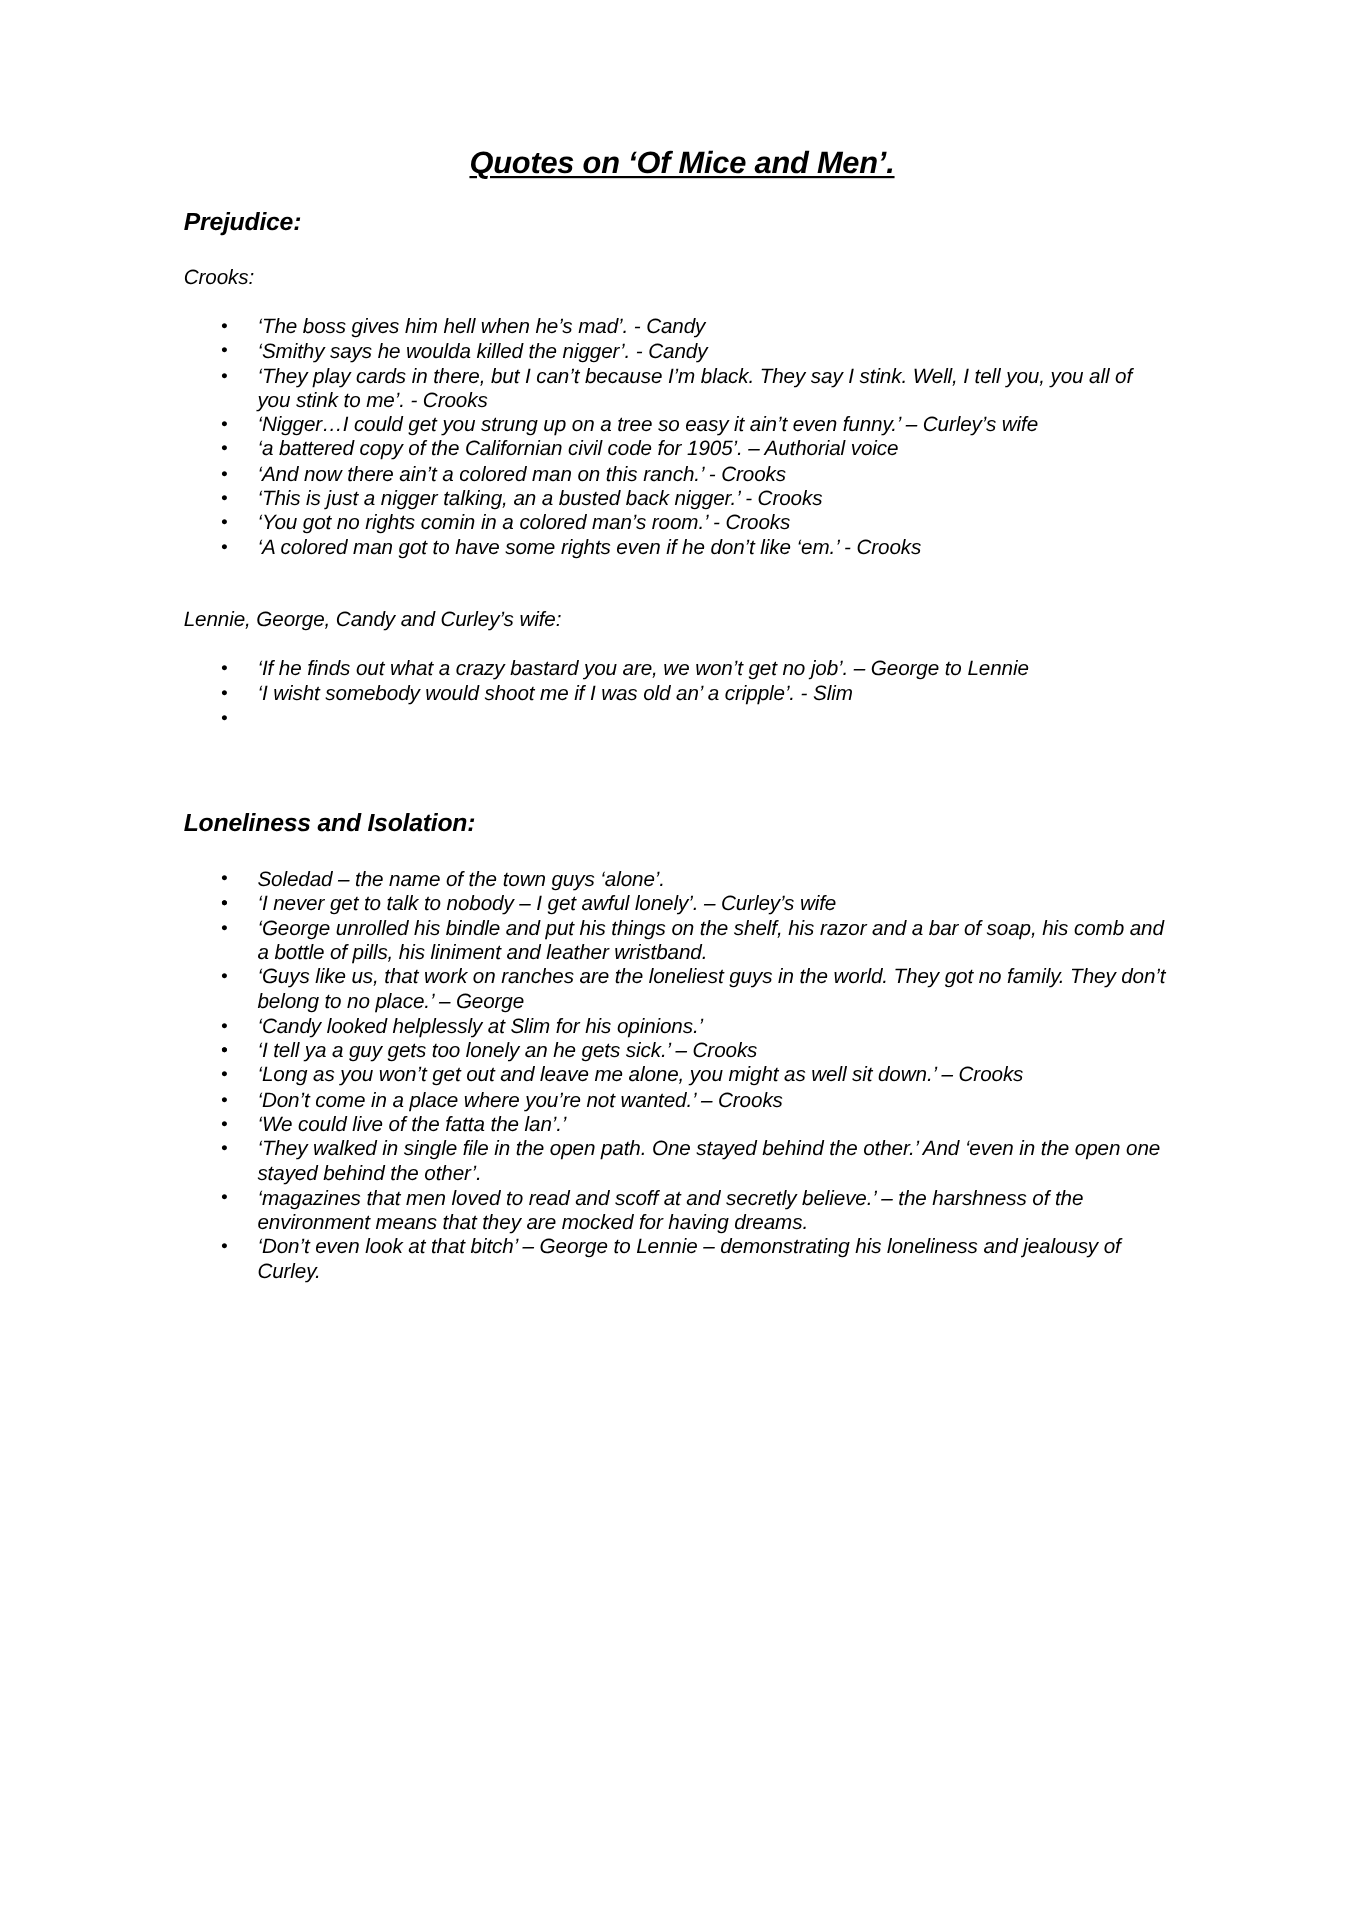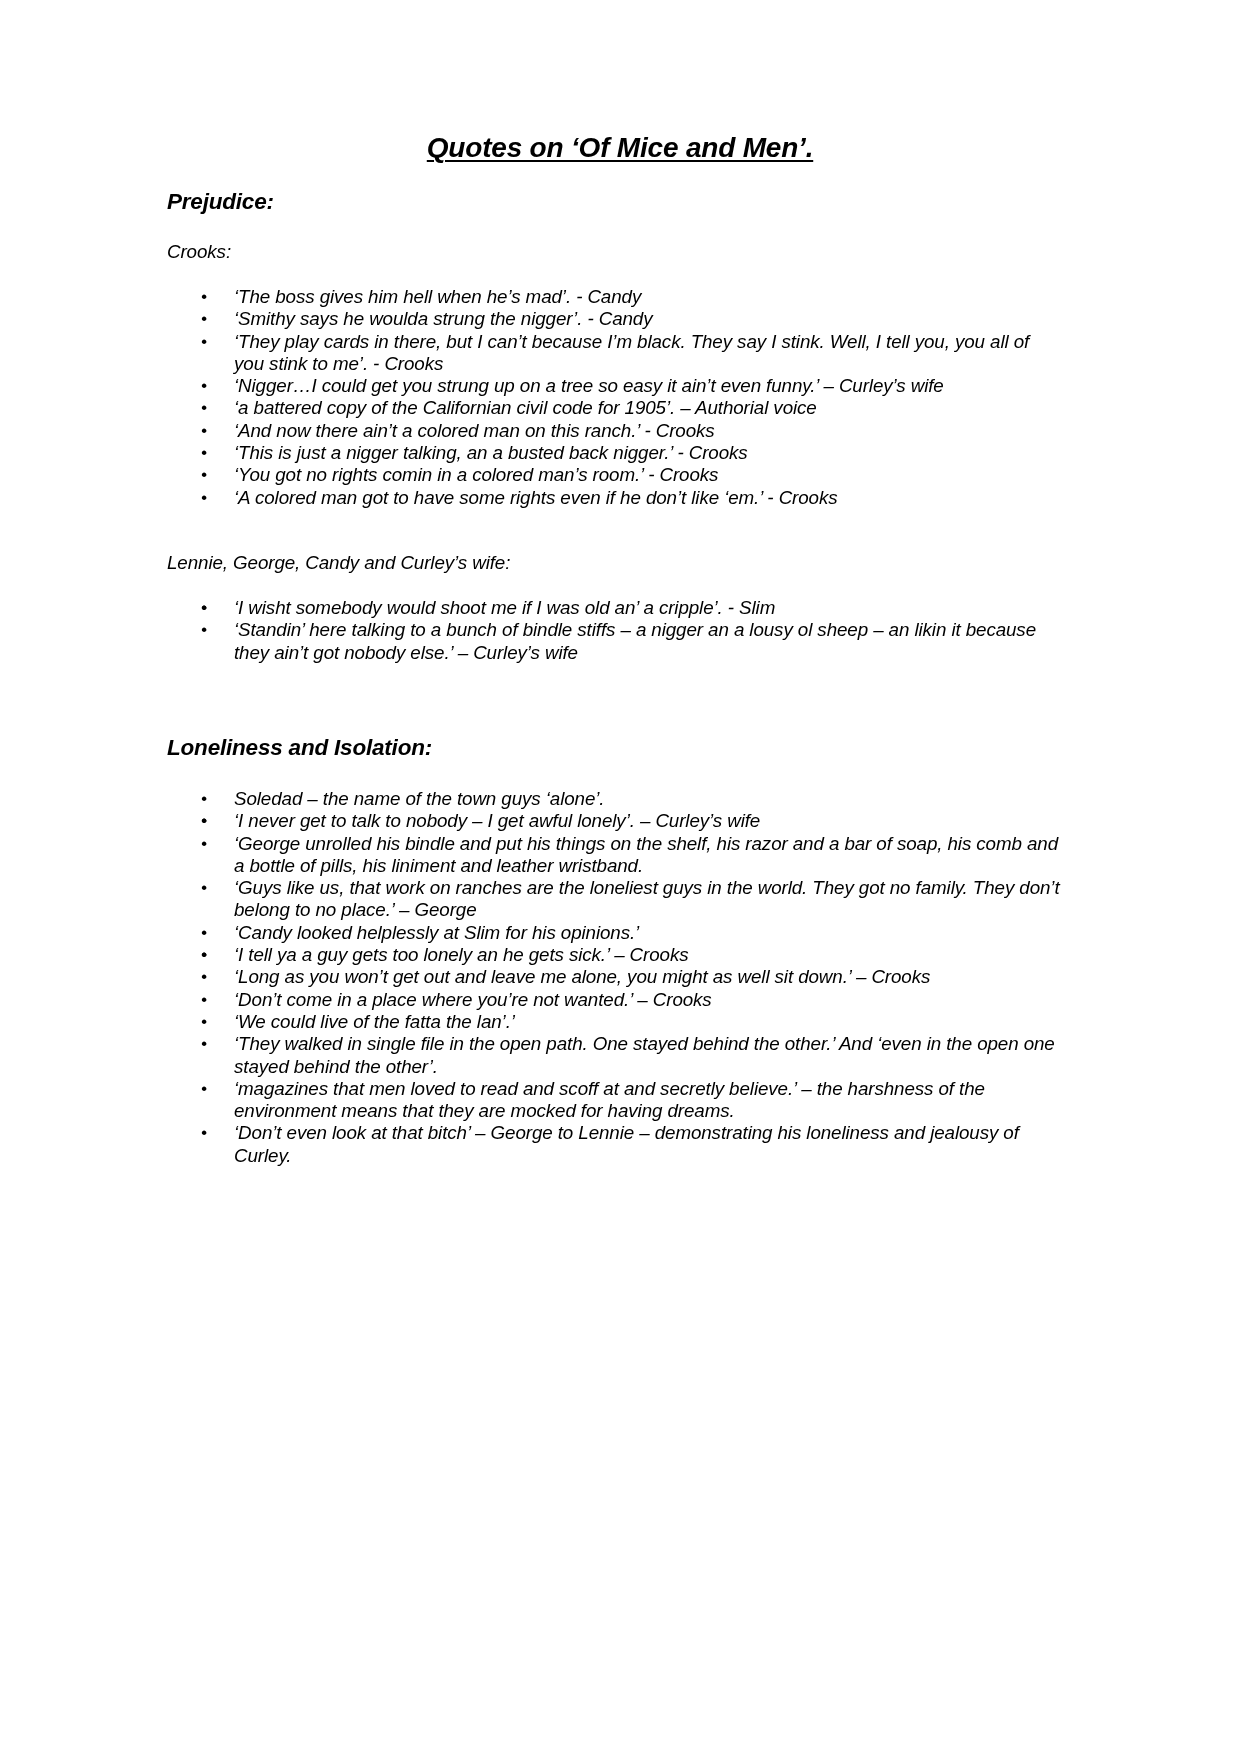--- a/index.html
+++ b/index.html
@@ -35,36 +35,36 @@
 <body>
 
 <div class="page">
   <div class="title">Quotes on ‘Of Mice and Men’.</div>
 
   <div class="heading" style="top:189px">Prejudice:</div>
   <div class="subheading" style="top:241px">Crooks:</div>
 
   <ul class="quotes" style="top:286px">
     <li><span class="bullet">•</span><span>‘The boss gives him hell when he’s mad’. - Candy</span></li>
-    <li><span class="bullet">•</span><span>‘Smithy says he woulda strung the nigger’. - Candy</span></li>
+    <li><span class="bullet">•</span><span>‘Smithy says he woulda killed the nigger’. - Candy</span></li>
     <li><span class="bullet">•</span><span>‘They play cards in there, but I can’t because I’m black. They say I stink. Well, I tell you, you all of you stink to me’. - Crooks</span></li>
     <li><span class="bullet">•</span><span>‘Nigger…I could get you strung up on a tree so easy it ain’t even funny.’ – Curley’s wife</span></li>
     <li><span class="bullet">•</span><span>‘a battered copy of the Californian civil code for 1905’. – Authorial voice</span></li>
     <li><span class="bullet">•</span><span>‘And now there ain’t a colored man on this ranch.’ - Crooks</span></li>
     <li><span class="bullet">•</span><span>‘This is just a nigger talking, an a busted back nigger.’ - Crooks</span></li>
     <li><span class="bullet">•</span><span>‘You got no rights comin in a colored man’s room.’ - Crooks</span></li>
     <li><span class="bullet">•</span><span>‘A colored man got to have some rights even if he don’t like ‘em.’ - Crooks</span></li>
   </ul>
 
   <div class="subheading" style="top:552px">Lennie, George, Candy and Curley’s wife:</div>
 
   <ul class="quotes" style="top:597px">
+    <li><span class="bullet">•</span><span>‘If he finds out what a crazy bastard you are, we won’t get no job’. – George to Lennie</span></li>
+    <li><span class="bullet">•</span><span>‘I wisht somebody would shoot me if I was old an’ a cripple’. - Slim</span></li>
     <li><span class="bullet">•</span></li>
-    <li><span class="bullet">•</span><span>‘I wisht somebody would shoot me if I was old an’ a cripple’. - Slim</span></li>
-    <li><span class="bullet">•</span><span>‘Standin’ here talking to a bunch of bindle stiffs – a nigger an a lousy ol sheep – an likin it because they ain’t got nobody else.’ – Curley’s wife</span></li>
   </ul>
 
   <div class="heading" style="top:735px">Loneliness and Isolation:</div>
 
   <ul class="quotes" style="top:788px">
     <li><span class="bullet">•</span><span>Soledad – the name of the town guys ‘alone’.</span></li>
     <li><span class="bullet">•</span></li>
     <li><span class="bullet">•</span><span>‘I never get to talk to nobody – I get awful lonely’. – Curley’s wife</span></li>
     <li><span class="bullet">•</span><span>‘George unrolled his bindle and put his things on the shelf, his razor and a bar of soap, his comb and a bottle of pills, his liniment and leather wristband.</span></li>
     <li><span class="bullet">•</span><span>‘Guys like us, that work on ranches are the loneliest guys in the world. They got no family. They don’t belong to no place.’ – George</span></li>

